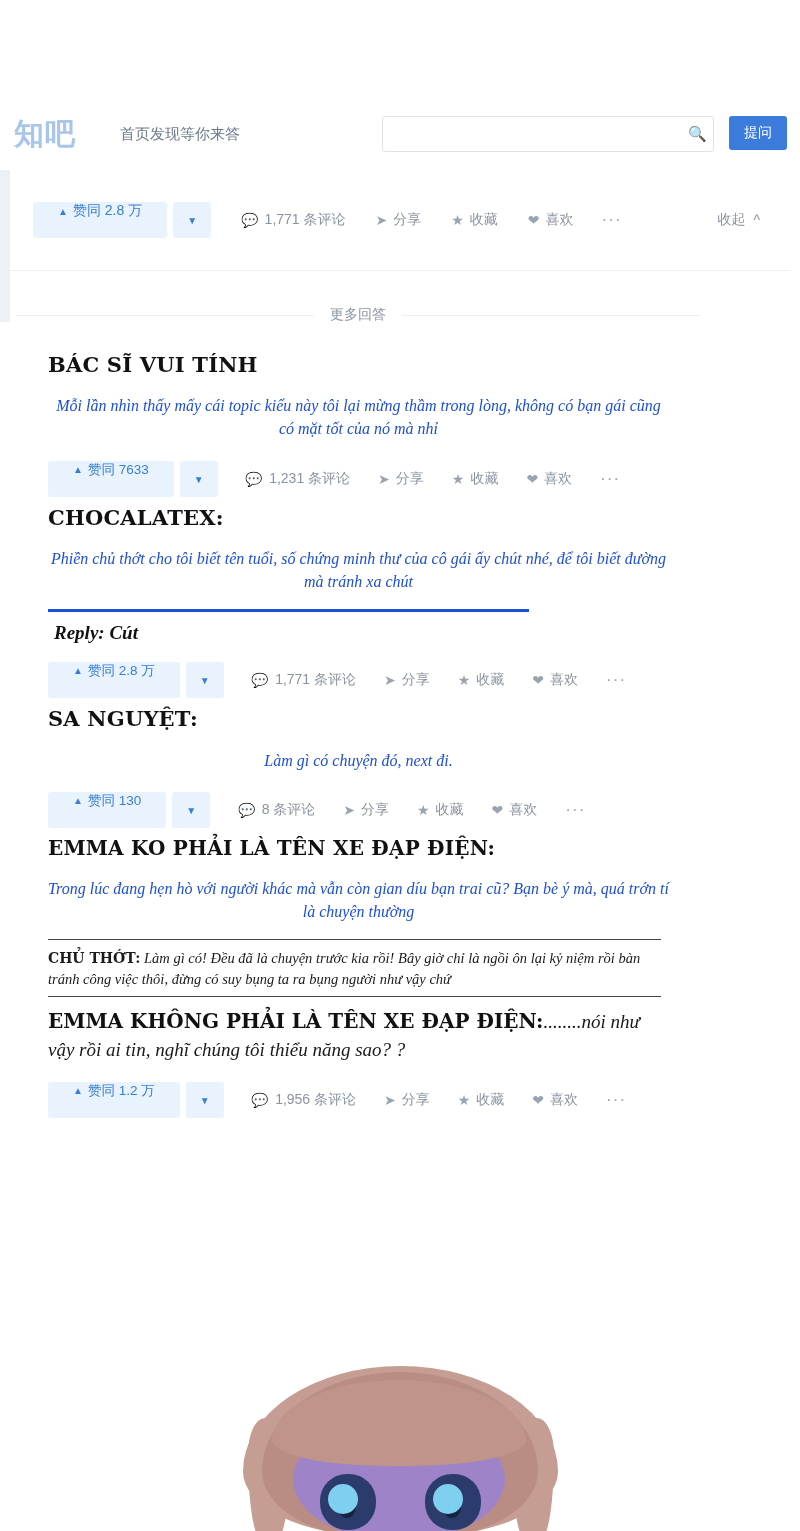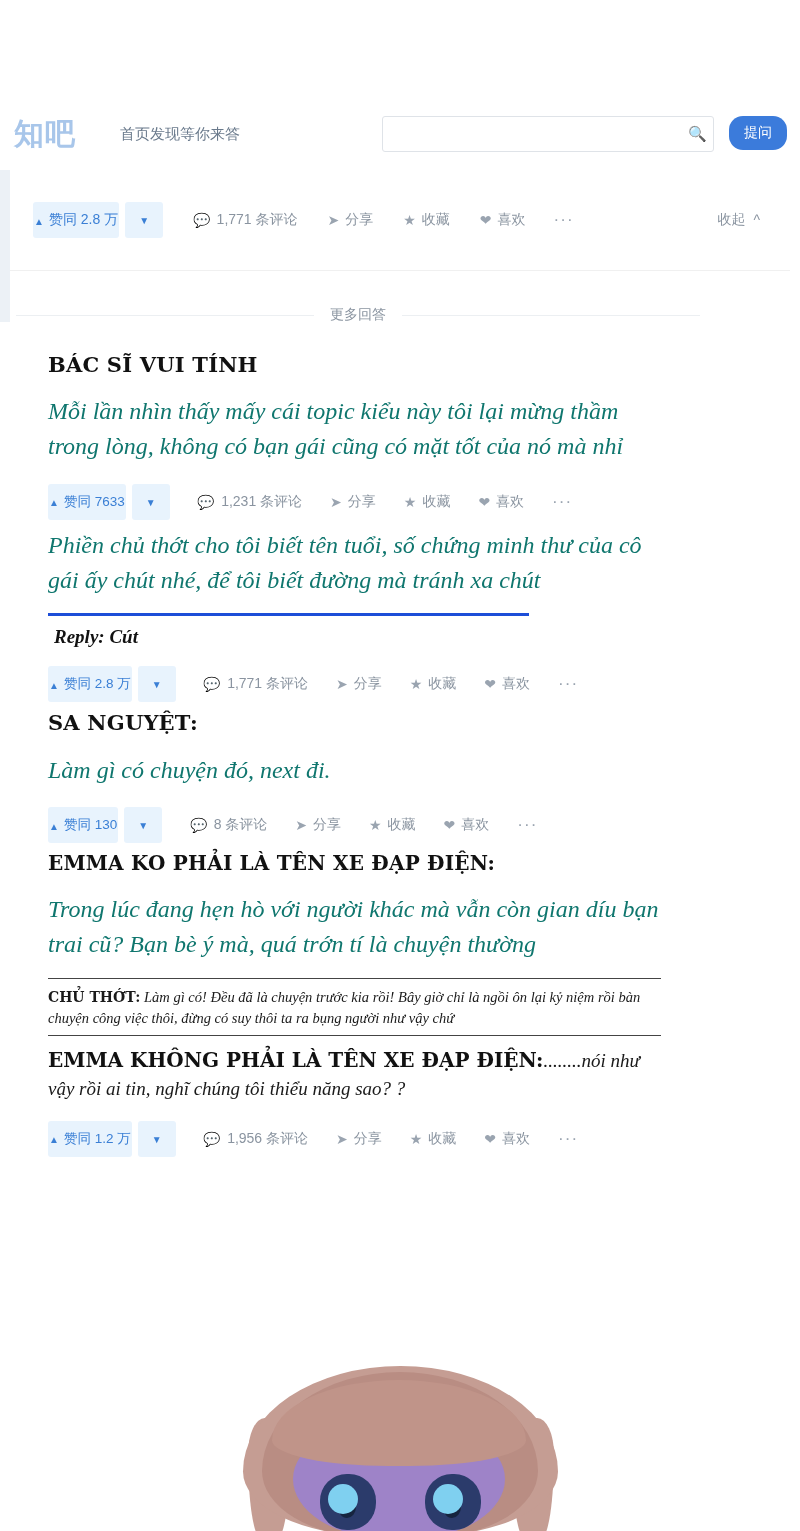--- a/index.html
+++ b/index.html
@@ -74,21 +74,21 @@
   .ask-button {
     position: absolute;
     left: 729px;
     top: 116px;
     width: 58px;
     height: 34px;
     background: #3b7bdb;
     color: #fff;
     font-size: 14px;
     border: none;
-    border-radius: 14px;
+    border-radius: 3px;
     cursor: pointer;
     font-family: Liberation Mono, monospace;
   }
 
   
   .top-card {
     position: absolute;
     top: 170px;
     left: 10px;
     width: 780px;
@@ -107,22 +107,22 @@
   .vote {
     display: flex;
     align-items: stretch;
     height: 36px;
   }
   .vote-up {
     background: #e8f3fd;
     color: #3a7fd5;
     border-radius: 3px;
     display: flex;
-    align-items: center;
-    padding: 0 1px;
+    align-items: flex-start;
+    padding: 0 25px;
     font-size: 14px;
     gap: 5px;
   }
   .vote-down {
     background: #e8f3fd;
     color: #3a7fd5;
     border-radius: 3px;
     width: 38px;
     display: flex;
     align-items: center;
@@ -208,24 +208,25 @@
     font-size: 21px;
     color: #111;
     letter-spacing: 0.2px;
     margin: 0 0 16px 0;
     line-height: 1.25;
   }
   .ans-title.small { font-size: 20px; }
   .ans-body {
     font-family: "Liberation Serif", serif;
     font-style: italic;
-    font-size: 24px;
-    color: #0f766e;
+    font-size: 16px;
+    color: #1d4ed8;
     line-height: 1.45;
     margin: 0 0 16px 0;
+    text-align: center;
   }
   .reply-line {
     border-top: 3px solid #1d4ed8;
     padding-top: 10px;
     margin-right: 140px;
   }
   .reply-text {
     font-family: "Liberation Serif", serif;
     font-style: italic;
     font-weight: bold;
@@ -459,20 +460,21 @@
       </div>
       <div class="act">
         <span class="gi">❤</span>
         <span>喜欢</span>
       </div>
       <div class="dots">···</div>
     </div>
   </div>
 
   <div class="answer">
+    <h3 class="ans-title">CHOCALATEX:</h3>
     <p class="ans-body">Phiền chủ thớt cho tôi biết tên tuổi, số chứng minh thư của cô gái ấy chút nhé, để tôi biết đường mà tránh xa chút</p>
     <div class="reply-line">
       <p class="reply-text">Reply: Cút</p>
     </div>
     <div class="bar">
       <div class="vote">
         <div class="vote-up">
           <span class="tri-up"></span>
           <span>赞同 2.8 万</span>
         </div>
@@ -531,21 +533,21 @@
       </div>
       <div class="dots">···</div>
     </div>
   </div>
 
   <div class="answer">
     <h3 class="ans-title small">EMMA KO PHẢI LÀ TÊN XE ĐẠP ĐIỆN:</h3>
     <p class="ans-body">Trong lúc đang hẹn hò với người khác mà vẫn còn gian díu bạn trai cũ? Bạn bè ý mà, quá trớn tí là chuyện thường</p>
     <div class="quote-block">
       <p>
-        <b>CHỦ THỚT:</b><span> Làm gì có! Đều đã là chuyện trước kia rồi! Bây giờ chỉ là ngồi ôn lại kỷ niệm rồi bàn chuyện công việc thôi, đừng có suy thôi ta ra bụng người như vậy chứ</span>
+        <b>CHỦ THỚT:</b><span> Làm gì có! Đều đã là chuyện trước kia rồi! Bây giờ chỉ là ngồi ôn lại kỷ niệm rồi bàn tránh công việc thôi, đừng có suy bụng ta ra bụng người như vậy chứ</span>
       </p>
     </div>
     <p class="mixed-para">
       <span class="inline-head">EMMA KHÔNG PHẢI LÀ TÊN XE ĐẠP ĐIỆN:</span><span class="inline-rest">........nói như vậy rồi ai tin, nghĩ chúng tôi thiểu năng sao? ?</span>
     </p>
     <div class="bar">
       <div class="vote">
         <div class="vote-up">
           <span class="tri-up"></span>
           <span>赞同 1.2 万</span>

